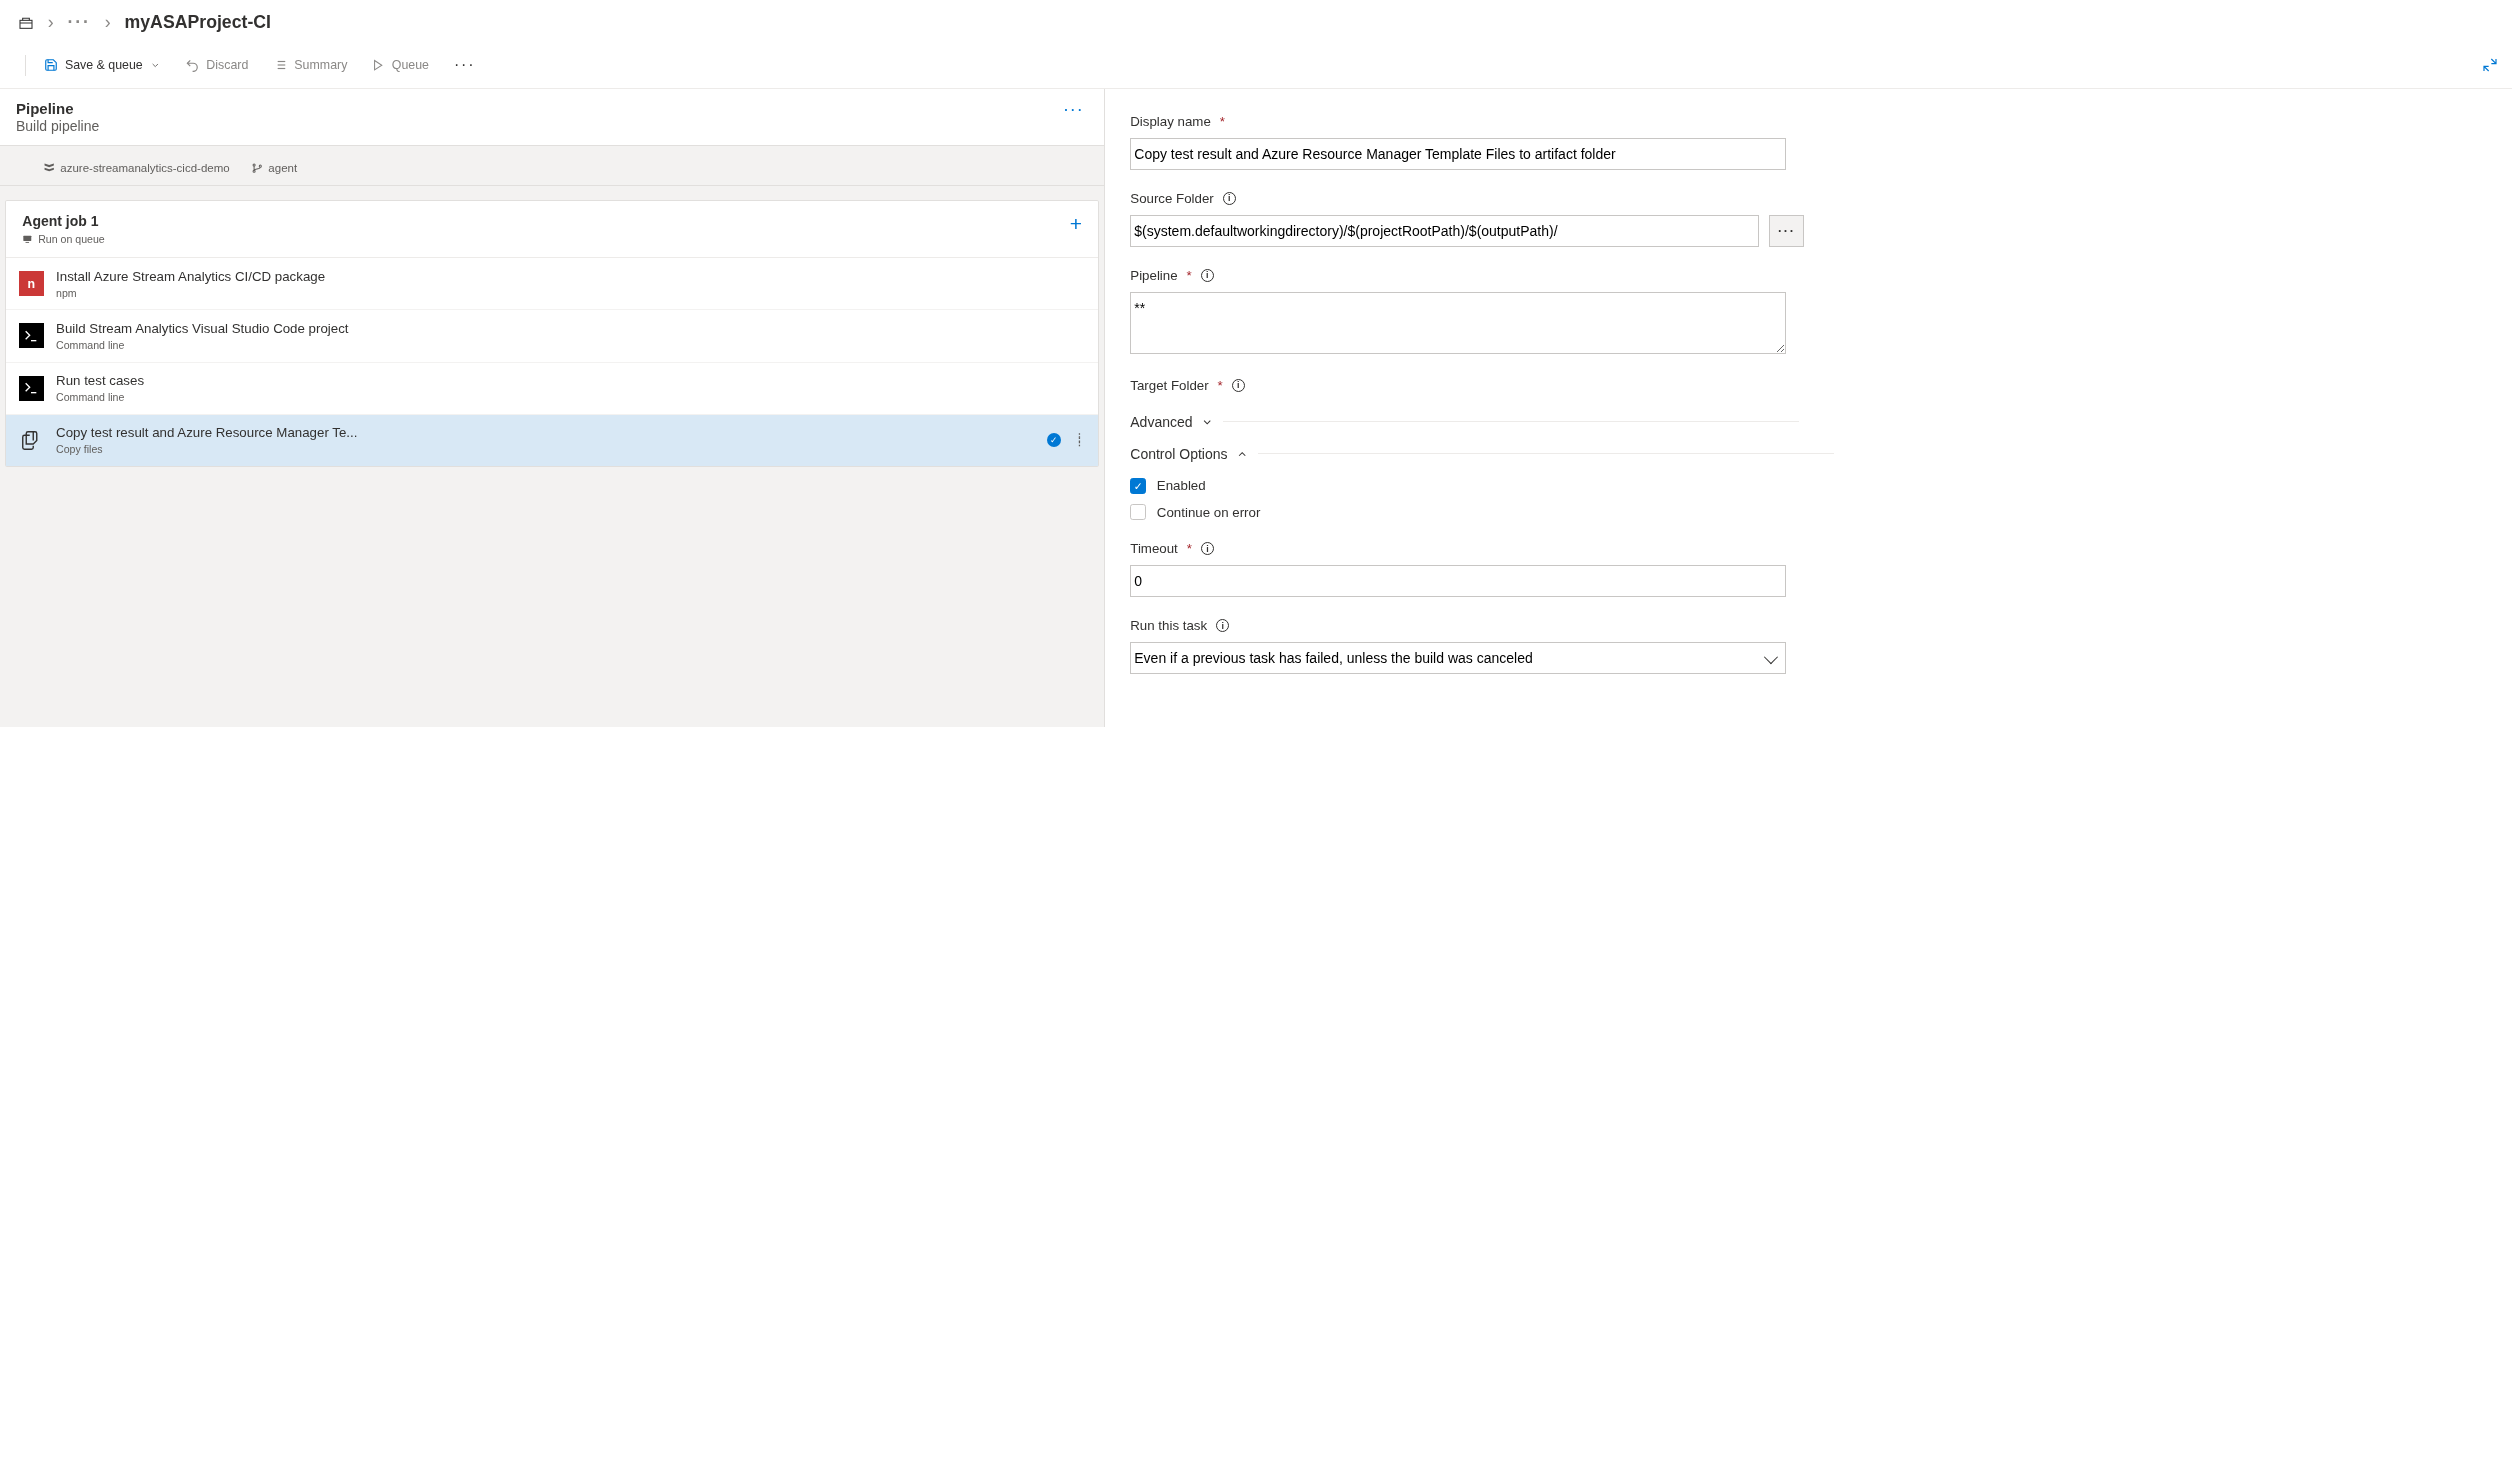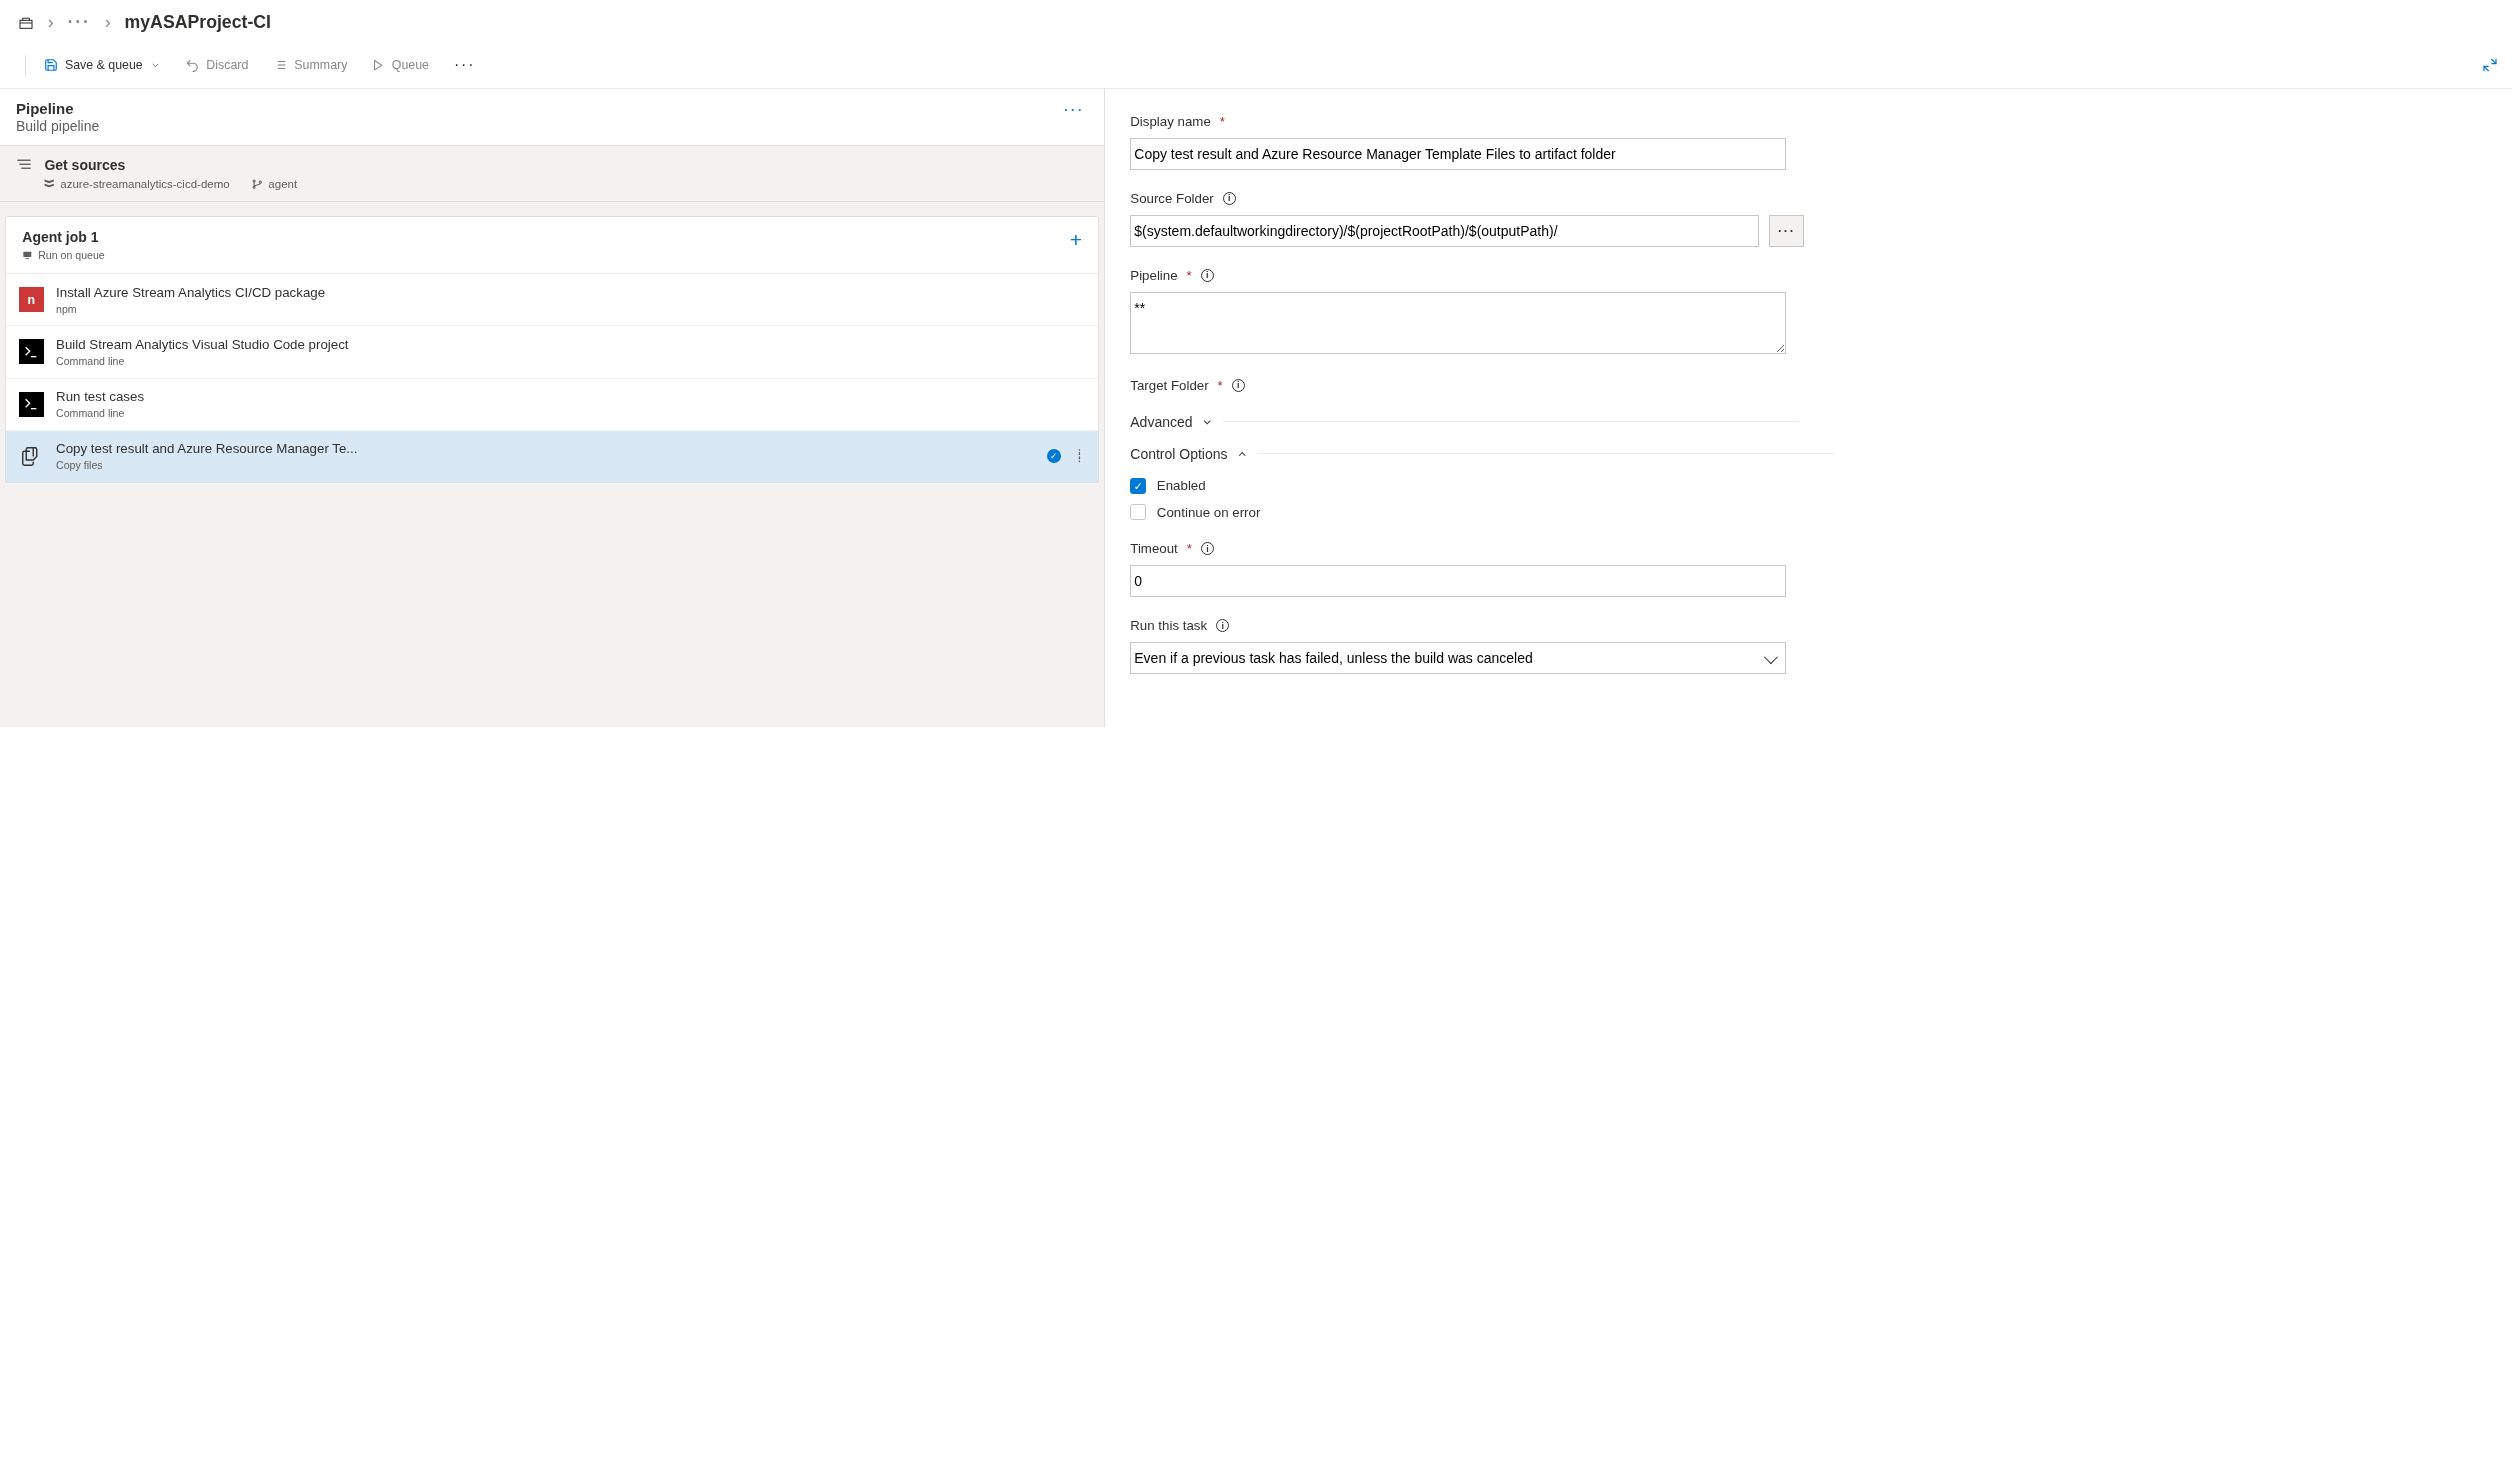--- a/index.html
+++ b/index.html
@@ -170,30 +170,20 @@
   <div class="left">
     <div class="pipehead">
       <div>
         <div class="ttl">Pipeline</div>
         <div class="sub">Build pipeline</div>
       </div>
       <div class="moredots">···</div>
     </div>
 
     <div class="getsrc">
-      <div class="row1">
-        <span>
-          <svg width="16" height="12.4" viewBox="0 0 24 16" fill="none" stroke="#333" stroke-width="1.6">
-              <line x1="2" y1="2" x2="22" y2="2"></line>
-              <line x1="5" y1="8" x2="22" y2="8"></line>
-              <line x1="8" y1="14" x2="22" y2="14"></line>
-            </svg>
-        </span>
-        <span>Get sources</span>
-      </div>
       <div class="row2">
         <span>
           <span>
             <svg width="12.4" height="12.4" viewBox="0 0 24 24" fill="#605e5c">
                 <path d="M3 3l9 3 9-3v4l-9 3-9-3zM3 11l9 3 9-3v4l-9 3-9-3z"></path>
               </svg>
           </span>
           <span>azure-streamanalytics-cicd-demo</span>
         </span>
         <span>

